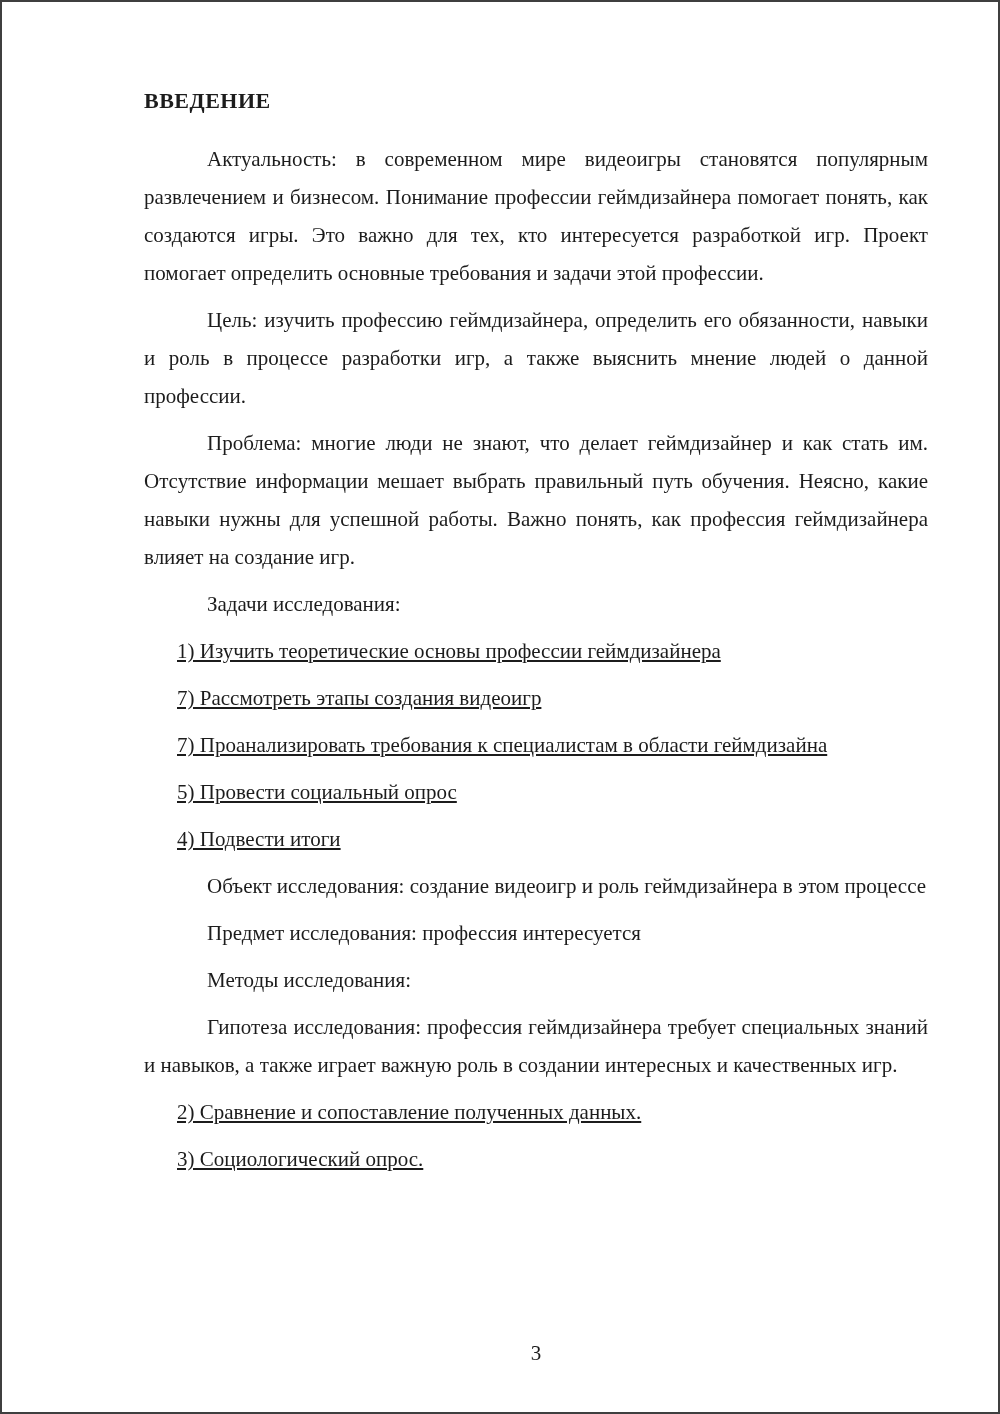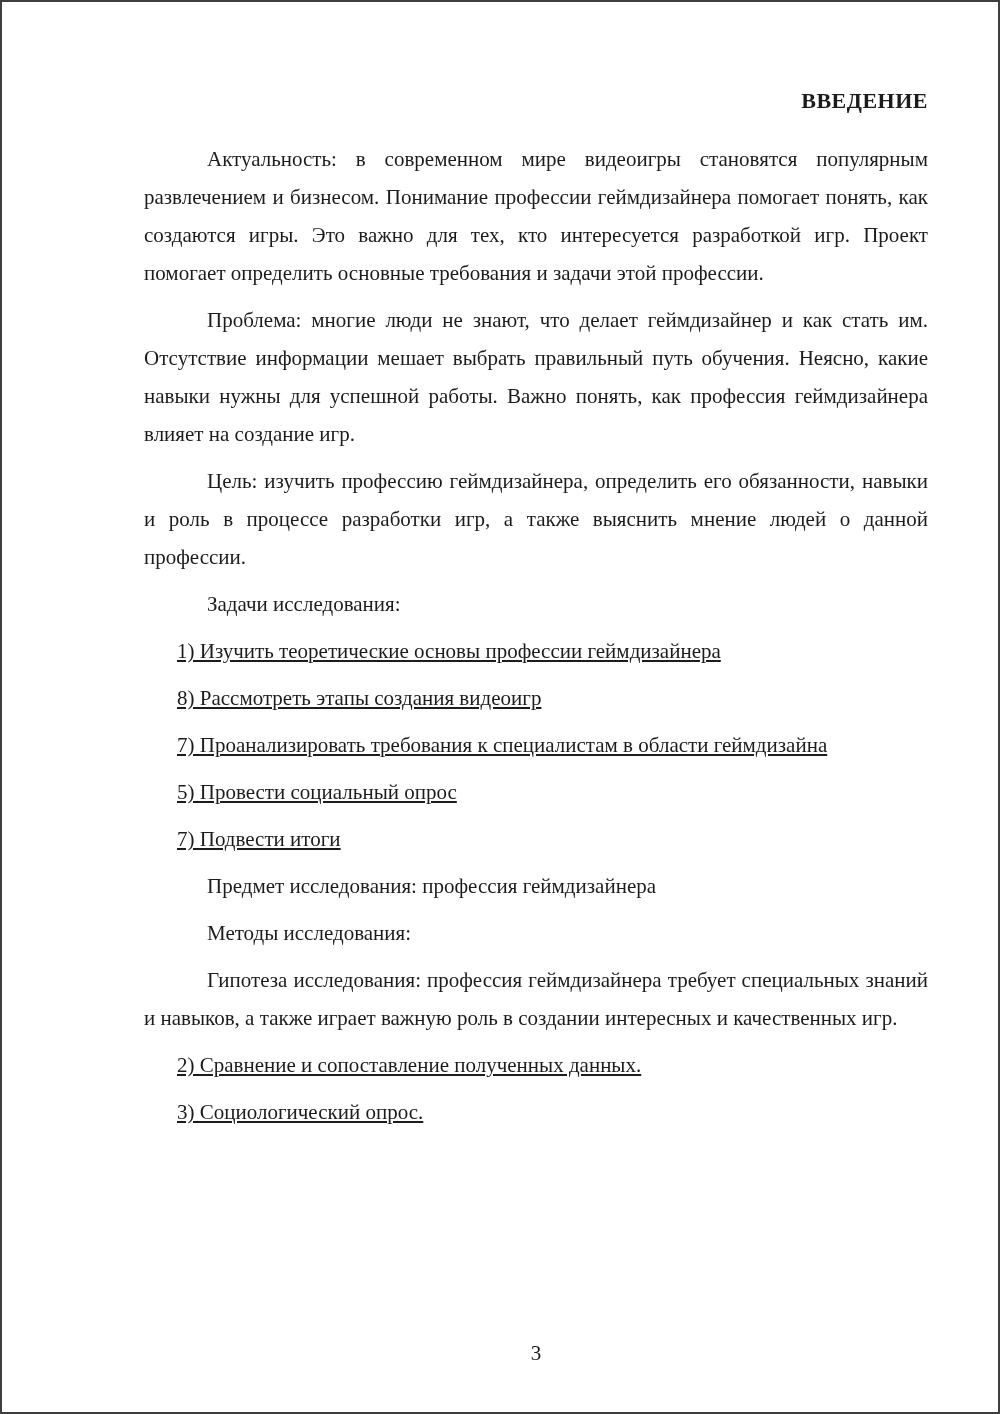--- a/index.html
+++ b/index.html
@@ -16,21 +16,21 @@
     border: 2px solid #3f3f3f;
     padding: 86px 70px 0 142px;
     font-family: "Liberation Serif", "DejaVu Serif", serif;
     color: #1c1c1c;
     overflow: hidden;
   }
   .doc-title {
     margin: 0 0 26px 0;
     font-size: 22px;
     font-weight: bold;
-    text-align: right;
+    text-align: left;
     letter-spacing: 0.5px;
   }
   .doc-body p {
     margin: 0 0 9px 0;
     font-size: 21px;
     line-height: 38px;
     text-align: justify;
   }
   .para-body {
     text-indent: 63px;
@@ -51,29 +51,30 @@
 </style>
 </head>
 <body>
 
 <div class="page">
 
   <h1 class="doc-title">ВВЕДЕНИЕ</h1>
 
   <div class="doc-body">
     <p class="para-body">Актуальность: в современном мире видеоигры становятся популярным развлечением и бизнесом. Понимание профессии геймдизайнера помогает понять, как создаются игры. Это важно для тех, кто интересуется разработкой игр. Проект помогает определить основные требования и задачи этой профессии.</p>
+    <p class="para-body">Цель: изучить профессию геймдизайнера, определить его обязанности, навыки и роль в процессе разработки игр, а также выяснить мнение людей о данной профессии.</p>
     <p class="para-body">Проблема: многие люди не знают, что делает геймдизайнер и как стать им. Отсутствие информации мешает выбрать правильный путь обучения. Неясно, какие навыки нужны для успешной работы. Важно понять, как профессия геймдизайнера влияет на создание игр.</p>
-    <p class="para-body">Цель: изучить профессию геймдизайнера, определить его обязанности, навыки и роль в процессе разработки игр, а также выяснить мнение людей о данной профессии.</p>
     <p class="para-body">Задачи исследования:</p>
     <p class="para-list">1) Изучить теоретические основы профессии геймдизайнера</p>
-    <p class="para-list">8) Рассмотреть этапы создания видеоигр</p>
+    <p class="para-list">7) Рассмотреть этапы создания видеоигр</p>
     <p class="para-list">7) Проанализировать требования к специалистам в области геймдизайна</p>
     <p class="para-list">5) Провести социальный опрос</p>
-    <p class="para-list">7) Подвести итоги</p>
-    <p class="para-body">Предмет исследования: профессия геймдизайнера</p>
+    <p class="para-list">4) Подвести итоги</p>
+    <p class="para-body">Объект исследования: создание видеоигр и роль геймдизайнера в этом процессе</p>
+    <p class="para-body">Предмет исследования: профессия интересуется</p>
     <p class="para-body">Методы исследования:</p>
     <p class="para-body">Гипотеза исследования: профессия геймдизайнера требует специальных знаний и навыков, а также играет важную роль в создании интересных и качественных игр.</p>
     <p class="para-list">2) Сравнение и сопоставление полученных данных.</p>
     <p class="para-list">3) Социологический опрос.</p>
   </div>
 
   <div class="page-number">3</div>
 
 </div>
 

